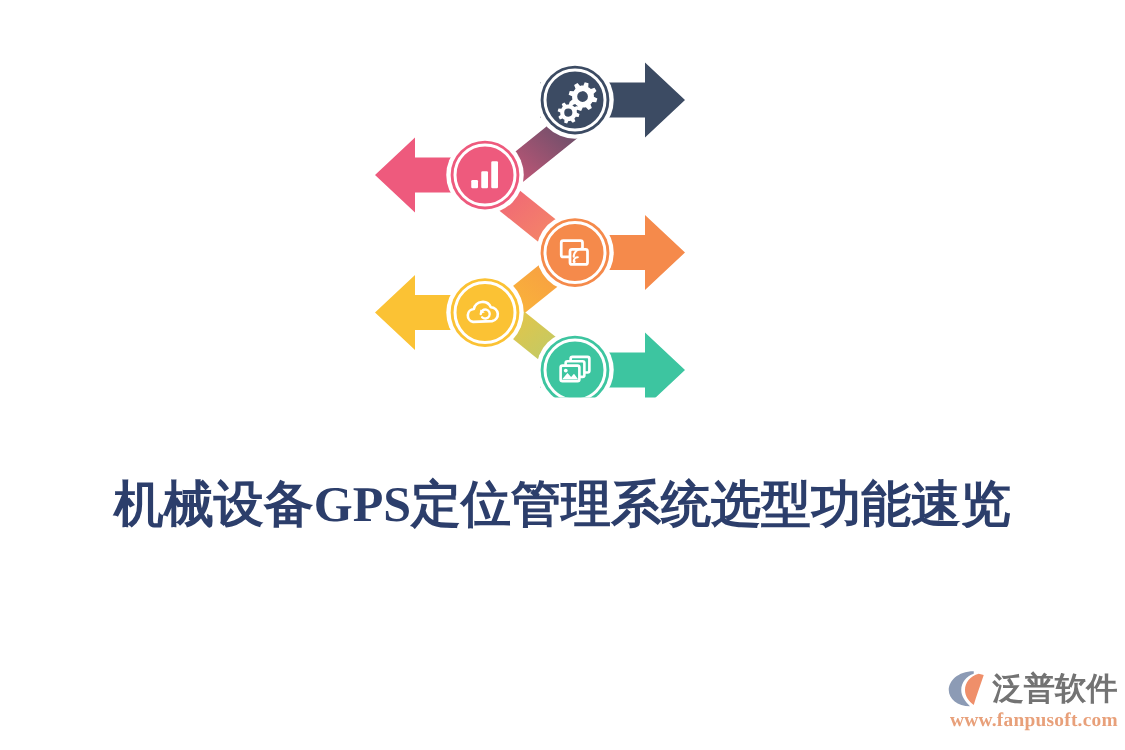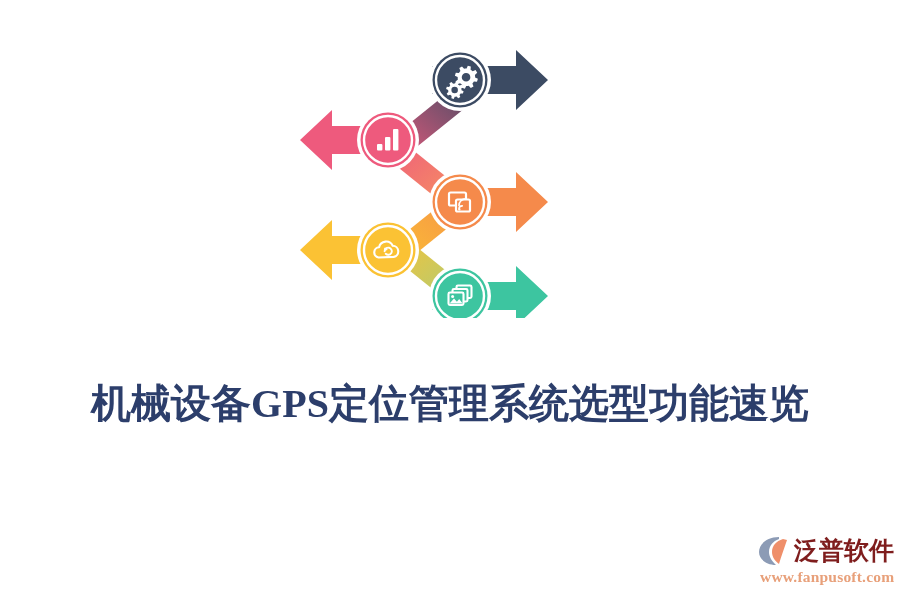--- a/index.html
+++ b/index.html
@@ -64,21 +64,21 @@
     flex: 0 0 34px;
     margin-right: 3px;
   }
   .brand-mark svg {
     display: block;
   }
   .brand-name {
     font-family: "DejaVu Sans", "Liberation Sans", sans-serif;
     font-size: 25px;
     font-weight: 700;
-    color: #7f1d1d;
+    color: #737373;
     line-height: 32px;
     white-space: nowrap;
   }
   .brand-url {
     font-family: Liberation Serif, serif;
     font-size: 15.5px;
     font-weight: 700;
     color: #e8a07a;
     letter-spacing: 0.2px;
     margin-top: -1px;

